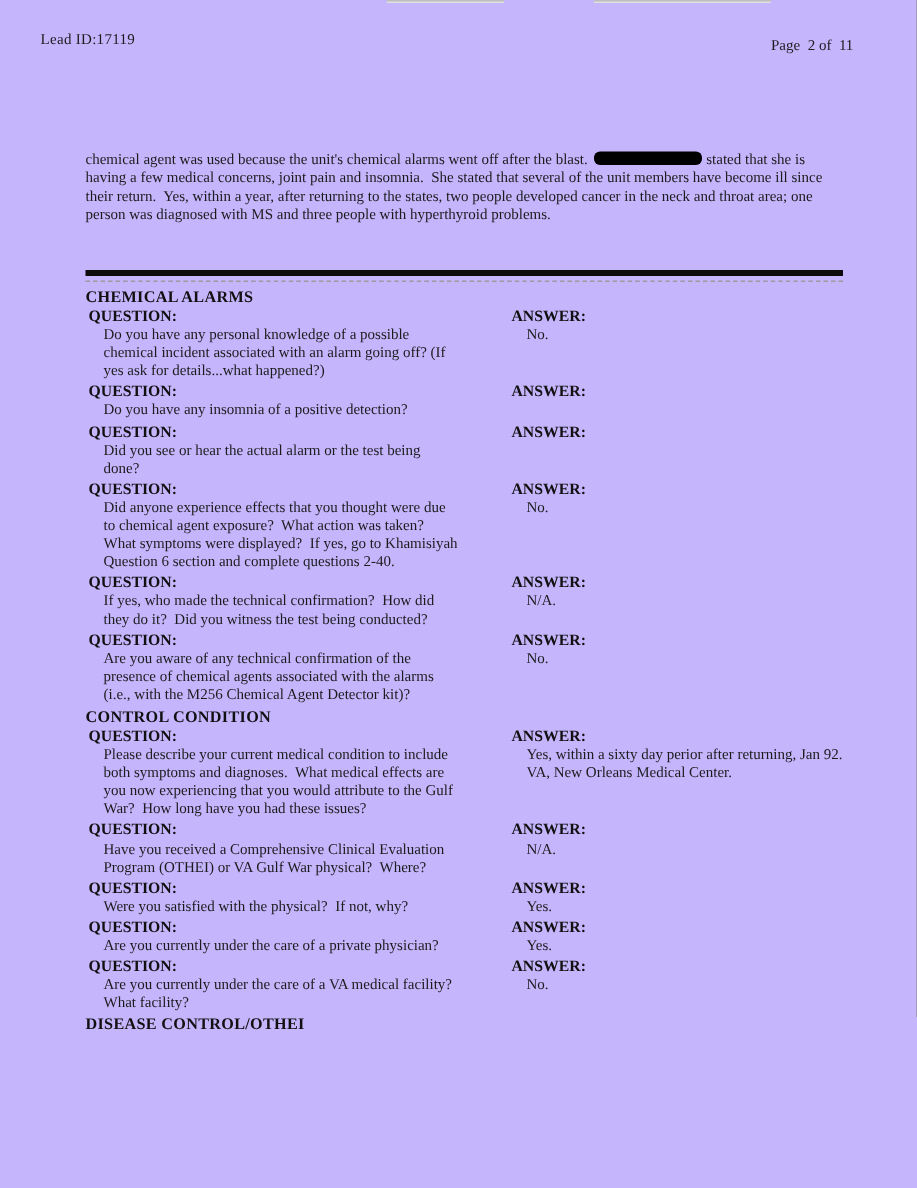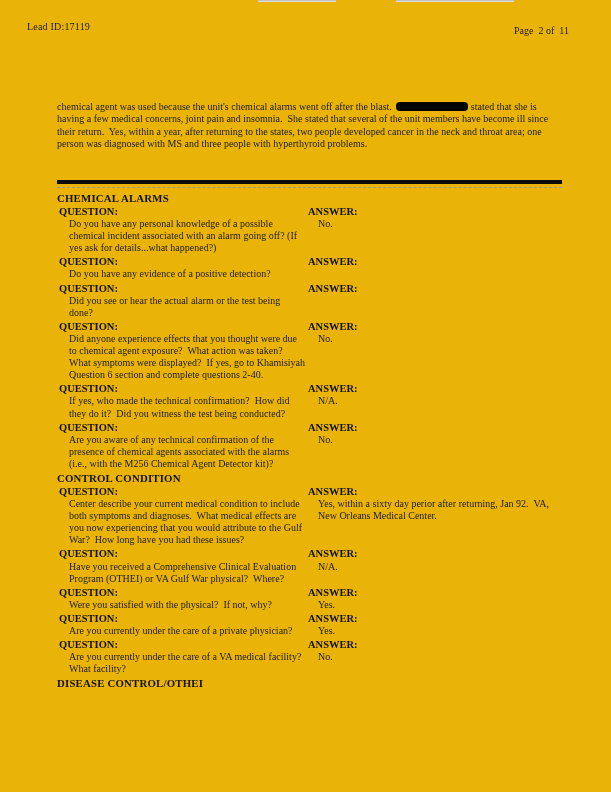--- a/index.html
+++ b/index.html
@@ -1,18 +1,18 @@
 <!DOCTYPE html>
 <html><head>
 <meta charset="utf-8">
 <style>
   html,body { margin:0; padding:0; background:#888; }
   .page {
     position:relative; width:611px; height:792px; margin:0 auto;
-    background:#eab308; overflow:hidden;
+    background:#c4b5fd; overflow:hidden;
     font-family:"Liberation Serif","DejaVu Serif",serif;
     color:#1c1c1c;
   }
   .scan-artifact { position:absolute; top:0; height:2px;
     background:linear-gradient(to bottom,#b5b5b5,#e8e8e8); }
   .artifact-1 { left:258px; width:78px; }
   .artifact-2 { left:396px; width:118px; }
 
   .hdr-left  { position:absolute; top:21px; left:27px;  font-size:10px; letter-spacing:0.2px; }
   .hdr-right { position:absolute; top:25px; left:514px; font-size:10px; white-space:pre; }
@@ -22,21 +22,21 @@
   .redact-inline { display:inline-block; width:72px; height:9px; background:#000;
            border-radius:4px; vertical-align:-1px; margin:0 3px 0 4px; }
 
   .redact-bar  { position:absolute; top:180px; left:57px; width:505px; height:4px; background:#0b0b0b; }
   .divider-thin{ position:absolute; top:187px; left:57px; width:505px; height:0;
                  border-top:1px dashed #9b9b9b; }
 
   .content { position:absolute; top:191px; left:57px; width:506px; }
   .sec-title { font-size:10.8px; font-weight:bold; margin:1px 0 2px 0;
                letter-spacing:0.2px; color:#111; }
-  .qa-row { display:grid; grid-template-columns:249px 1fr; margin:0 0 2px 0; }
+  .qa-row { display:grid; grid-template-columns:249px 1fr; margin:0 0 2px 0;gap:33px; }
   .cell   { min-width:0; }
   .lbl { font-weight:bold; font-size:10.5px; line-height:12.1px; padding-left:2px; color:#111; }
   .txt { font-size:10px; line-height:12.1px; white-space:pre-wrap;margin-left:12px; }
 </style>
 </head>
 <body>
 
 <div class="page">
 
   <div class="scan-artifact artifact-1"></div>
@@ -61,21 +61,21 @@
       </div>
       <div class="cell">
         <div class="lbl">ANSWER:</div>
         <div class="txt">No.</div>
       </div>
     </div>
 
     <div class="qa-row">
       <div class="cell">
         <div class="lbl">QUESTION:</div>
-        <div class="txt">Do you have any evidence of a positive detection?</div>
+        <div class="txt">Do you have any insomnia of a positive detection?</div>
       </div>
       <div class="cell">
         <div class="lbl">ANSWER:</div>
       </div>
     </div>
 
     <div class="qa-row">
       <div class="cell">
         <div class="lbl">QUESTION:</div>
         <div class="txt">Did you see or hear the actual alarm or the test being done?</div>
@@ -117,21 +117,21 @@
         <div class="lbl">ANSWER:</div>
         <div class="txt">No.</div>
       </div>
     </div>
 
     <div class="sec-title">CONTROL CONDITION</div>
 
     <div class="qa-row">
       <div class="cell">
         <div class="lbl">QUESTION:</div>
-        <div class="txt">Center describe your current medical condition to include both symptoms and diagnoses.  What medical effects are you now experiencing that you would attribute to the Gulf War?  How long have you had these issues?</div>
+        <div class="txt">Please describe your current medical condition to include both symptoms and diagnoses.  What medical effects are you now experiencing that you would attribute to the Gulf War?  How long have you had these issues?</div>
       </div>
       <div class="cell">
         <div class="lbl">ANSWER:</div>
         <div class="txt">Yes, within a sixty day perior after returning, Jan 92.  VA, New Orleans Medical Center.</div>
       </div>
     </div>
 
     <div class="qa-row">
       <div class="cell">
         <div class="lbl">QUESTION:</div>

